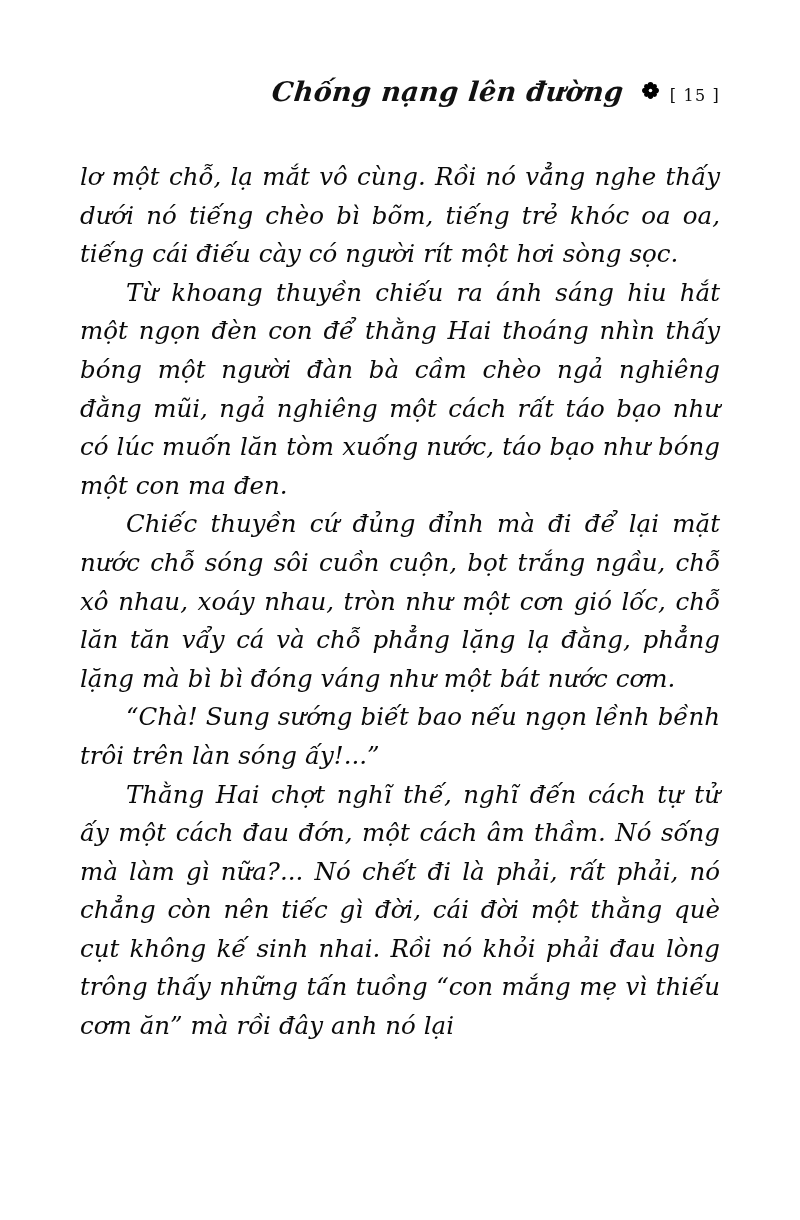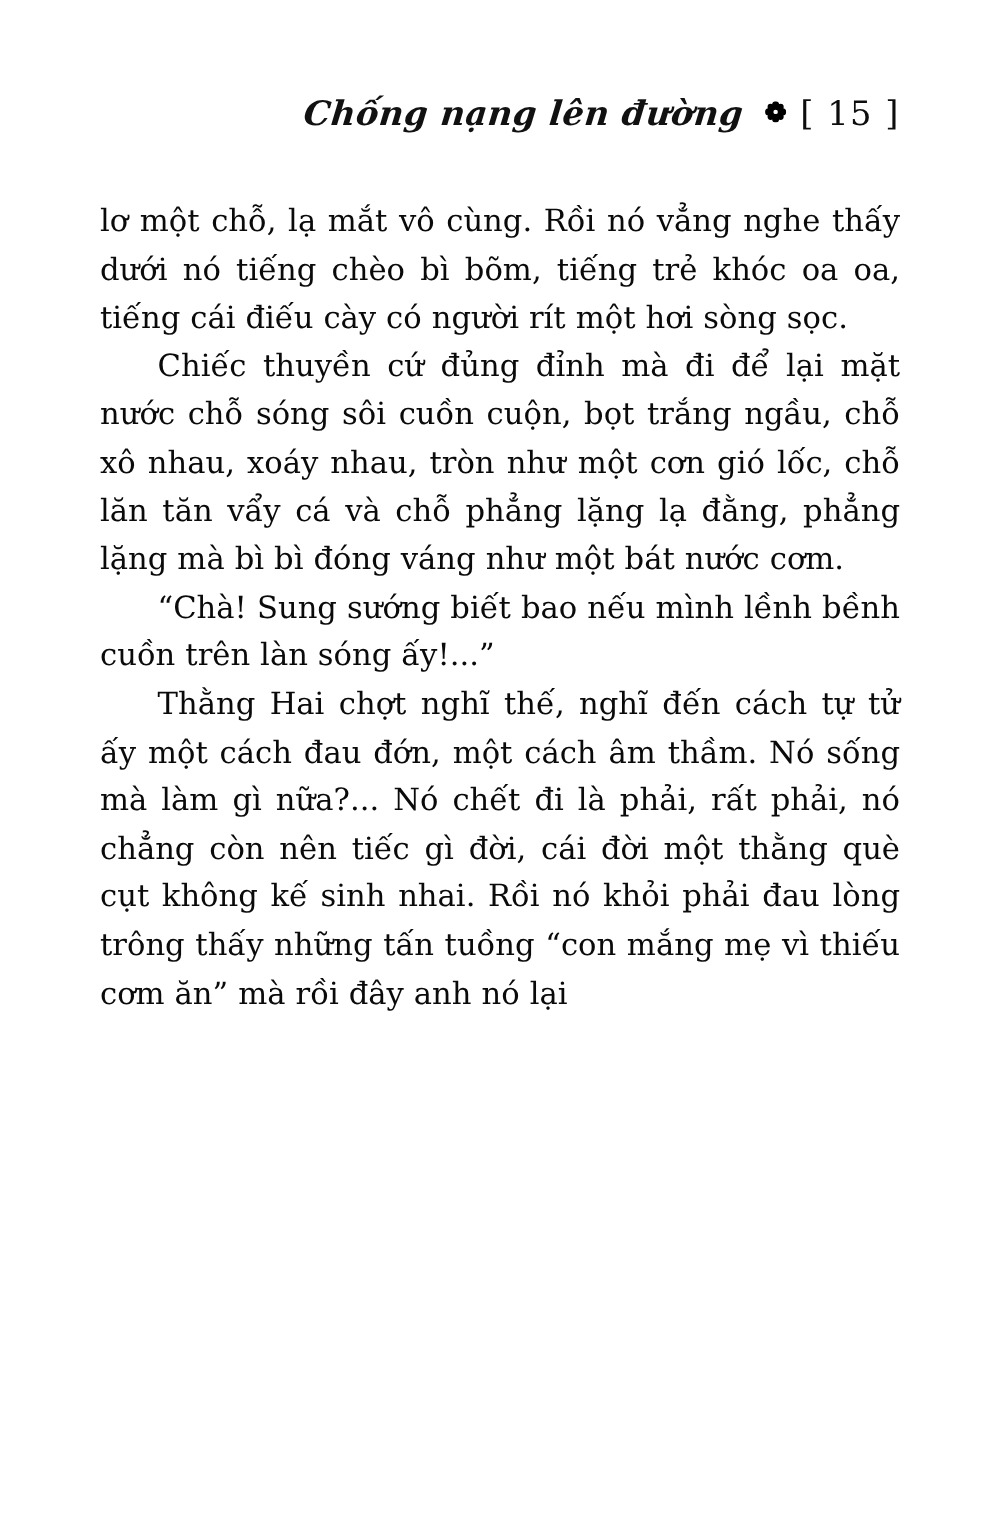--- a/index.html
+++ b/index.html
@@ -51,21 +51,21 @@
     width: 17px;
     height: 17px;
     flex: 0 0 auto;
     margin: 0 11px 0 2px;
     transform: translateY(-2px);
   }
   .head-ornament svg { display: block; width: 17px; height: 17px; }
 
   .page-number {
     font-family: "DejaVu Serif", "Liberation Serif", serif;
-    font-size: 27px;
+    font-size: 16px;
     color: #0d0d0d;
     letter-spacing: 1.2px;
     line-height: 1;
   }
 
   
   .text-block {
     position: absolute;
     top: 158px;
     left: 80px;
@@ -79,20 +79,21 @@
     -webkit-font-smoothing: none;
   }
 
   .para {
     margin: 0;
     text-indent: 46px;
     text-align: justify;
     text-align-last: left;
     hyphens: none;
     word-spacing: 0.2px;
+    font-style: italic;
   }
 
   .para.no-indent {
     text-indent: 0;
   }
 </style>
 </head>
 <body>
 
 <div class="page">
@@ -115,18 +116,19 @@
         </g>
         <circle cx="10" cy="10" r="2.1" fill="#ffffff"></circle>
       </svg>
     </span>
 
     <span class="page-number">[ 15 ]</span>
   </div>
 
   <div class="text-block">
     <p class="para no-indent">lơ một chỗ, lạ mắt vô cùng. Rồi nó vẳng nghe thấy dưới nó tiếng chèo bì bõm, tiếng trẻ khóc oa oa, tiếng cái điếu cày có người rít một hơi sòng sọc.</p>
+    <p class="para">Từ khoang thuyền chiếu ra ánh sáng hiu hắt một ngọn đèn con để thằng Hai thoáng nhìn thấy bóng một người đàn bà cầm chèo ngả nghiêng đằng mũi, ngả nghiêng một cách rất táo bạo như có lúc muốn lăn tòm xuống nước, táo bạo như bóng một con ma đen.</p>
     <p class="para">Chiếc thuyền cứ đủng đỉnh mà đi để lại mặt nước chỗ sóng sôi cuồn cuộn, bọt trắng ngầu, chỗ xô nhau, xoáy nhau, tròn như một cơn gió lốc, chỗ lăn tăn vẩy cá và chỗ phẳng lặng lạ đằng, phẳng lặng mà bì bì đóng váng như một bát nước cơm.</p>
-    <p class="para">“Chà! Sung sướng biết bao nếu mình lềnh bềnh cuồn trên làn sóng ấy!...”</p>
+    <p class="para">“Chà! Sung sướng biết bao nếu ngọn lềnh bềnh trôi trên làn sóng ấy!...”</p>
     <p class="para">Thằng Hai chợt nghĩ thế, nghĩ đến cách tự tử ấy một cách đau đớn, một cách âm thầm. Nó sống mà làm gì nữa?... Nó chết đi là phải, rất phải, nó chẳng còn nên tiếc gì đời, cái đời một thằng què cụt không kế sinh nhai. Rồi nó khỏi phải đau lòng trông thấy những tấn tuồng “con mắng mẹ vì thiếu cơm ăn” mà rồi đây anh nó lại</p>
   </div>
 
 </div>
 
 </body></html>

